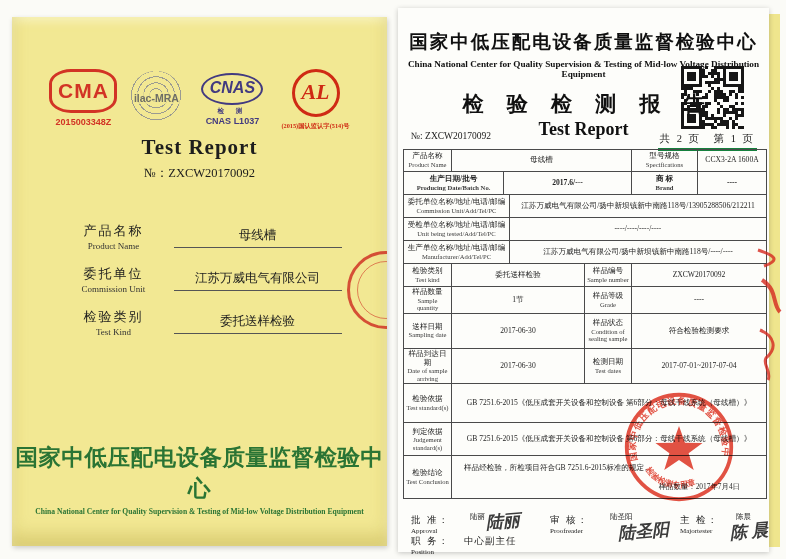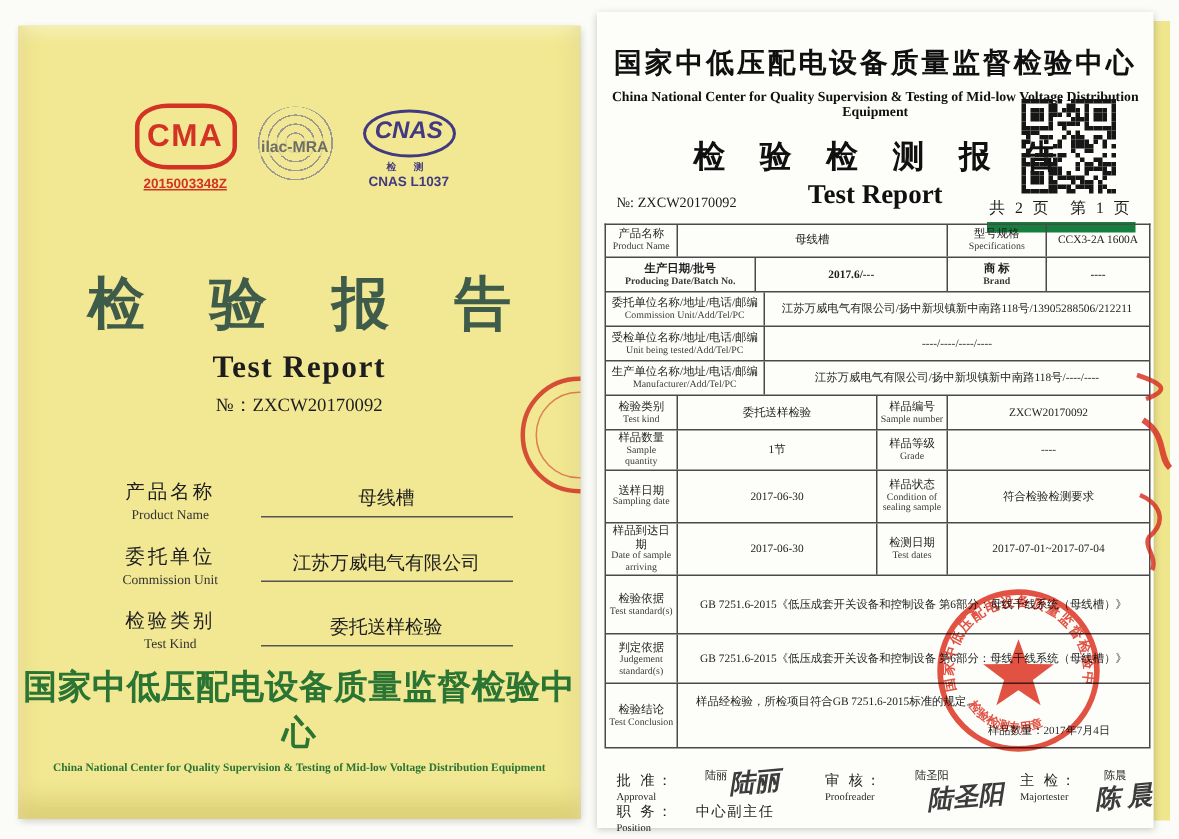--- a/index.html
+++ b/index.html
@@ -8,21 +8,21 @@
   
   .cover{position:absolute;left:12px;top:17px;width:375px;height:529px;background:#f2e893;
          overflow:hidden;
          box-shadow: inset 0 -12px 16px rgba(160,140,40,.28), inset 0 4px 10px rgba(255,255,235,.5),
                      1px 2px 5px rgba(0,0,0,.18);}
   .logos{display:flex;justify-content:center;align-items:flex-start;gap:12px;margin-top:52px;}
   .logo{text-align:center;}
   .cma-box{width:62px;height:38px;border:3px solid #d23325;border-radius:22px/15px;
            display:flex;align-items:center;justify-content:center;font-weight:bold;color:#d23325;
            font-size:21px;font-family:"Liberation Sans",sans-serif;letter-spacing:1px;}
-  .cma-code{color:#d23325;font-weight:bold;font-size:9px;margin-top:4px;font-family:"Liberation Sans",sans-serif;text-decoration:underline;}
+  .cma-code{color:#d23325;font-weight:bold;font-size:9px;margin-top:4px;font-family:"Liberation Sans",sans-serif;}
   .ilac{width:54px;height:54px;border-radius:50%;margin-top:2px;
         background:repeating-radial-gradient(circle at 50% 45%, #9a9a92 0 1px, transparent 1px 6px);
         display:flex;align-items:center;justify-content:center;}
   .ilac-text{font-weight:bold;color:#6e6e66;font-size:10.5px;font-family:"Liberation Sans",sans-serif;
              background:rgba(242,232,147,.75);padding:0 1px;}
   .cnas{width:74px;}
   .cnas-mark{color:#423a80;font-weight:bold;font-style:italic;font-size:16px;border:2.5px solid #423a80;
              border-radius:50%;width:58px;height:28px;line-height:26px;margin:4px auto 2px;
              font-family:"Liberation Sans",sans-serif;}
   .cnas-sub1{font-size:6.5px;color:#423a80;letter-spacing:5px;font-weight:bold;}
@@ -53,21 +53,21 @@
   .sheet{position:absolute;left:398px;top:8px;width:371px;height:544px;background:#fdfdfa;
          box-shadow:0 1px 5px rgba(0,0,0,.22);}
   .sheet-org{text-align:center;margin-top:21px;font-size:18.5px;font-weight:bold;letter-spacing:2px;color:#101010;}
   .sheet-org-en{text-align:center;font-size:9.2px;font-weight:bold;margin-top:5px;color:#101010;}
   .sheet-title-cn{text-align:center;margin-top:11px;font-size:21px;font-weight:bold;letter-spacing:9px;
                   padding-left:9px;color:#101010;}
   .sheet-title-en{text-align:center;font-size:18px;font-weight:bold;margin-top:1px;color:#101010;}
   #qr{position:absolute;left:283px;top:58px;width:63px;height:63px;}
   .no-abs{position:absolute;left:13px;top:123px;font-size:9.5px;color:#1a1a1a;}
   .pages{position:absolute;right:12px;top:124px;font-size:10.5px;letter-spacing:2px;color:#1a1a1a;
-         border-bottom:7px solid #15803d;padding:0 2px 2px;}
+         border-bottom:3px solid #15803d;padding:0 2px 2px;}
   
   .rtable{position:absolute;left:5px;top:141px;width:362px;border:1px solid #4a4a4a;border-bottom:none;}
   .trow{display:grid;border-bottom:1px solid #4a4a4a;}
   .cell{border-right:1px solid #4a4a4a;display:flex;flex-direction:column;align-items:center;
         justify-content:center;text-align:center;padding:1px 2px;overflow:hidden;line-height:1.15;}
   .cell:last-child{border-right:none;}
   .lc{font-size:7.6px;color:#1e1e1e;}
   .le{font-size:6.6px;color:#3a3a3a;}
   .val{font-size:7.6px;color:#1e1e1e;}
   .g-a{grid-template-columns:48px 180px 66px 1fr;}
@@ -113,23 +113,26 @@
     <div class="logo">
       <div class="ilac">
         <span class="ilac-text">ilac-MRA</span>
       </div>
     </div>
     <div class="logo cnas">
       <div class="cnas-mark">CNAS</div>
       <div class="cnas-sub1">检 测</div>
       <div class="cnas-sub2">CNAS L1037</div>
     </div>
-  </div>
-
-  <div class="cover-title">检 验 报 告</div>
+    <div class="logo">
+      <div class="al-circle">AL</div>
+      <div class="al-code">(2015)国认监认字(514)号</div>
+    </div>
+  </div>
+
   <div class="cover-title-en">Test Report</div>
   <div class="cover-no">
     <span>№：</span><span>ZXCW20170092</span>
   </div>
 
   <div class="cover-fields">
     <div class="cfield">
       <div class="flabel">
         <div class="flabel-cn">产品名称</div>
         <div class="flabel-en">Product Name</div>

